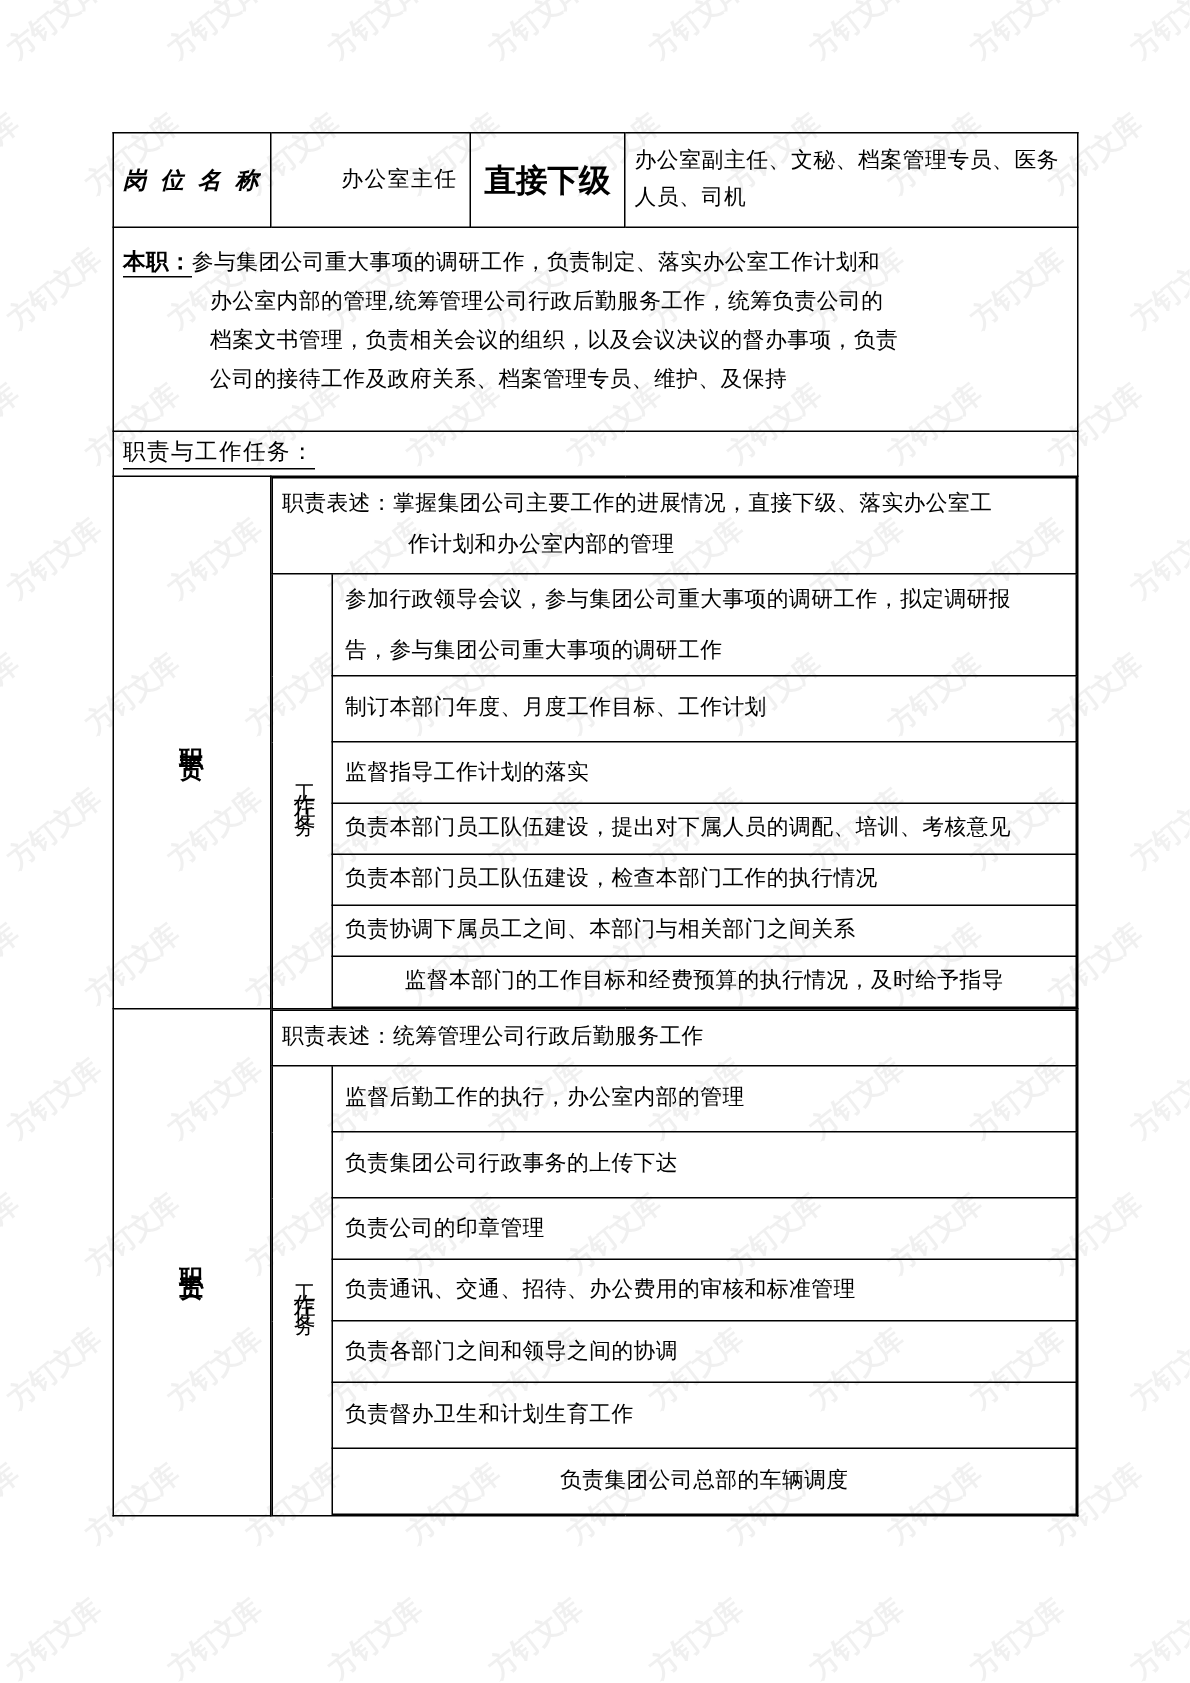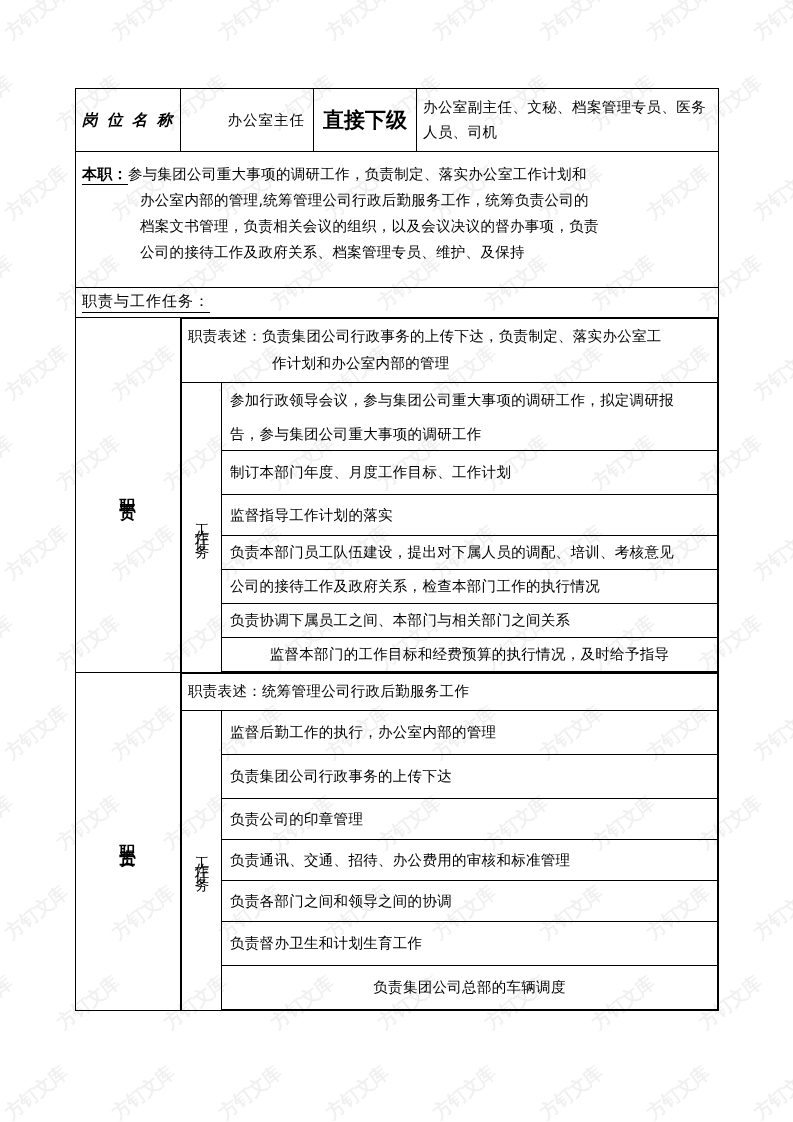--- a/index.html
+++ b/index.html
@@ -347,21 +347,21 @@
         </td>
         <td colspan="3" style="padding:0">
           <table class="inner-tbl">
             <colgroup>
                 <col style="width:40px">
                 <col>
               </colgroup>
             <tbody>
               <tr>
                 <td colspan="2" class="desc-cell cjk">
-                  <span>职责表述：</span><span>负责集团公司行政事务的上传下达，负责制定、落实办公室工</span>
+                  <span>职责表述：</span><span>掌握集团公司主要工作的进展情况，直接下级、落实办公室工</span>
                   <span class="desc-cont">作计划和办公室内部的管理</span>
                 </td>
               </tr>
               <tr>
                 <td class="task-label cjk" rowspan="7" style="border-right:1.4px solid #000;border-bottom:0">
                   <div>工作任务</div>
                 </td>
                 <td class="task-row-cell task-h2 cjk">
                   <span class="task-text">参加行政领导会议，参与集团公司重大事项的调研工作，拟定调研报</span>
                   <span class="task-text-2">告，参与集团公司重大事项的调研工作</span>
@@ -370,21 +370,21 @@
               <tr>
                 <td class="task-row-cell task-h-tall cjk">制订本部门年度、月度工作目标、工作计划</td>
               </tr>
               <tr>
                 <td class="task-row-cell task-h-mid cjk">监督指导工作计划的落实</td>
               </tr>
               <tr>
                 <td class="task-row-cell task-h1 cjk">负责本部门员工队伍建设，提出对下属人员的调配、培训、考核意见</td>
               </tr>
               <tr>
-                <td class="task-row-cell task-h1 cjk">公司的接待工作及政府关系，检查本部门工作的执行情况</td>
+                <td class="task-row-cell task-h1 cjk">负责本部门员工队伍建设，检查本部门工作的执行情况</td>
               </tr>
               <tr>
                 <td class="task-row-cell task-h1 cjk">负责协调下属员工之间、本部门与相关部门之间关系</td>
               </tr>
               <tr>
                 <td class="task-row-cell task-h1 cjk">监督本部门的工作目标和经费预算的执行情况，及时给予指导</td>
               </tr>
             </tbody>
           </table>
         </td>

